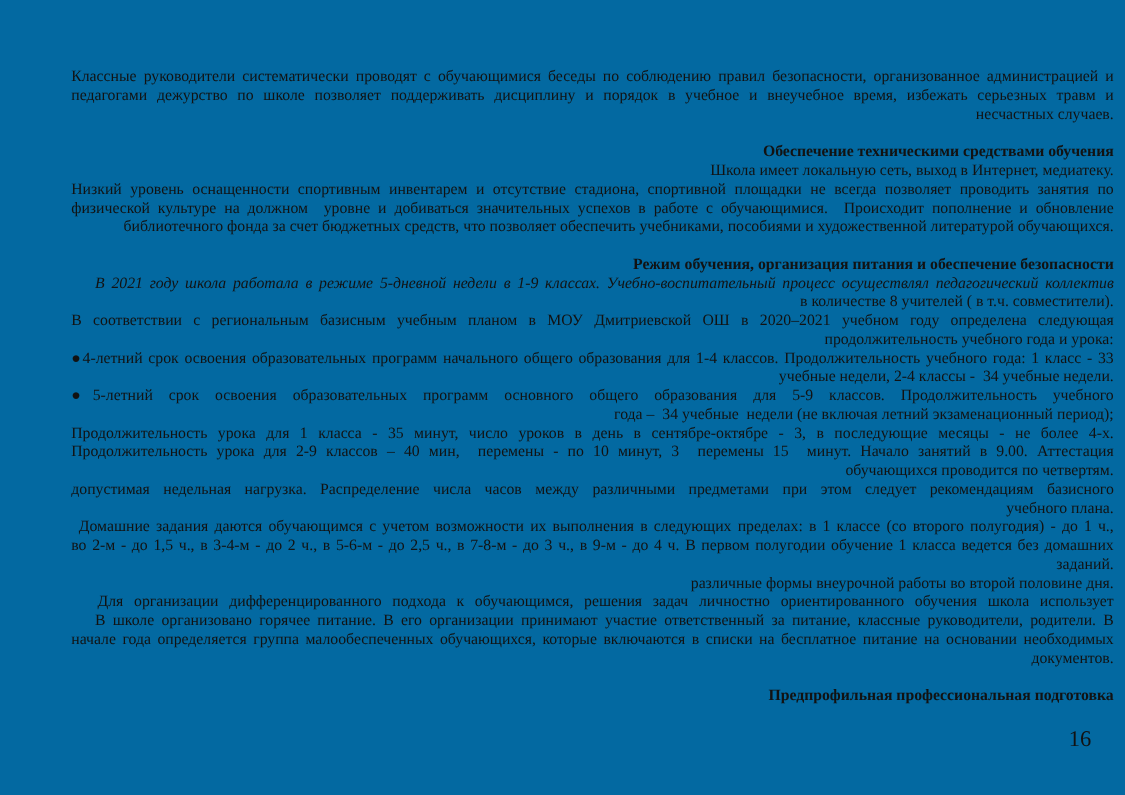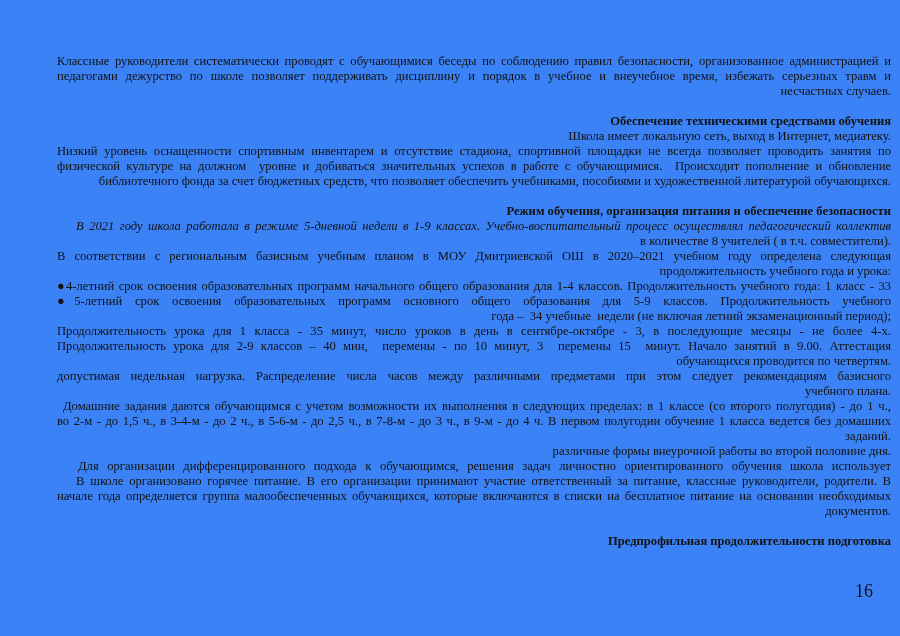--- a/index.html
+++ b/index.html
@@ -12,21 +12,21 @@
     height: 636px;
     position: relative;
     overflow: hidden;
     font-family: "Liberation Serif", "DejaVu Serif", serif;
     color: #121212;
   }
   .page {
     position: absolute;
     left: 0; top: 0;
     width: 900px; height: 636px;
-    background: #3b82f6;
+    background: #0369a1;
   }
   .doc {
     position: absolute;
     left: 57px;
     top: 54px;
     width: 834px;
     font-size: 12.6px;
     line-height: 15px;
   }
   .line {
@@ -65,32 +65,33 @@
       <div class="line just">Низкий уровень оснащенности спортивным инвентарем и отсутствие стадиона, спортивной площадки не всегда позволяет проводить занятия по</div>
       <div class="line just">физической культуре на должном  уровне и добиваться значительных успехов в работе с обучающимися.  Происходит пополнение и обновление</div>
       <div class="line">библиотечного фонда за счет бюджетных средств, что позволяет обеспечить учебниками, пособиями и художественной литературой обучающихся.</div>
       <div class="line">&nbsp;</div>
       <div class="line bold">Режим обучения, организация питания и обеспечение безопасности</div>
       <div class="line just" style="padding-left: 19px; font-style: italic;">В 2021 году школа работала в режиме 5-дневной недели в 1-9 классах. Учебно-воспитательный процесс осуществлял педагогический коллектив</div>
       <div class="line">в количестве 8 учителей ( в т.ч. совместители).</div>
       <div class="line just">В соответствии с региональным базисным учебным планом в МОУ Дмитриевской ОШ в 2020–2021 учебном году определена следующая</div>
       <div class="line">продолжительность учебного года и урока:</div>
       <div class="line just">●4-летний срок освоения образовательных программ начального общего образования для 1-4 классов. Продолжительность учебного года: 1 класс - 33</div>
+      <div class="line">учебные недели, 2-4 классы -  34 учебные недели.</div>
       <div class="line just">●5-летний срок освоения образовательных программ основного общего образования для 5-9 классов. Продолжительность учебного</div>
       <div class="line">года –  34 учебные  недели (не включая летний экзаменационный период);</div>
       <div class="line just">Продолжительность урока для 1 класса - 35 минут, число уроков в день в сентябре-октябре - 3, в последующие месяцы - не более 4-х.</div>
       <div class="line just">Продолжительность урока для 2-9 классов – 40 мин,  перемены - по 10 минут, 3  перемены 15  минут. Начало занятий в 9.00. Аттестация</div>
       <div class="line">обучающихся проводится по четвертям.</div>
       <div class="line just">допустимая недельная нагрузка. Распределение числа часов между различными предметами при этом следует рекомендациям базисного</div>
       <div class="line">учебного плана.</div>
       <div class="line just" style="padding-left: 6px;">Домашние задания даются обучающимся с учетом возможности их выполнения в следующих пределах: в 1 классе (со второго полугодия) - до 1 ч.,</div>
       <div class="line just">во 2-м - до 1,5 ч., в 3-4-м - до 2 ч., в 5-6-м - до 2,5 ч., в 7-8-м - до 3 ч., в 9-м - до 4 ч. В первом полугодии обучение 1 класса ведется без домашних</div>
       <div class="line">заданий.</div>
       <div class="line">различные формы внеурочной работы во второй половине дня.</div>
       <div class="line just" style="padding-left: 21px;">Для организации дифференцированного подхода к обучающимся, решения задач личностно ориентированного обучения школа использует</div>
       <div class="line just" style="padding-left: 19px;">В школе организовано горячее питание. В его организации принимают участие ответственный за питание, классные руководители, родители. В</div>
       <div class="line just">начале года определяется группа малообеспеченных обучающихся, которые включаются в списки на бесплатное питание на основании необходимых</div>
       <div class="line">документов.</div>
       <div class="line">&nbsp;</div>
-      <div class="line bold">Предпрофильная продолжительности подготовка</div>
+      <div class="line bold">Предпрофильная профессиональная подготовка</div>
     </div>
   <div class="pagenum">16</div>
 </div>
 
 </body></html>

